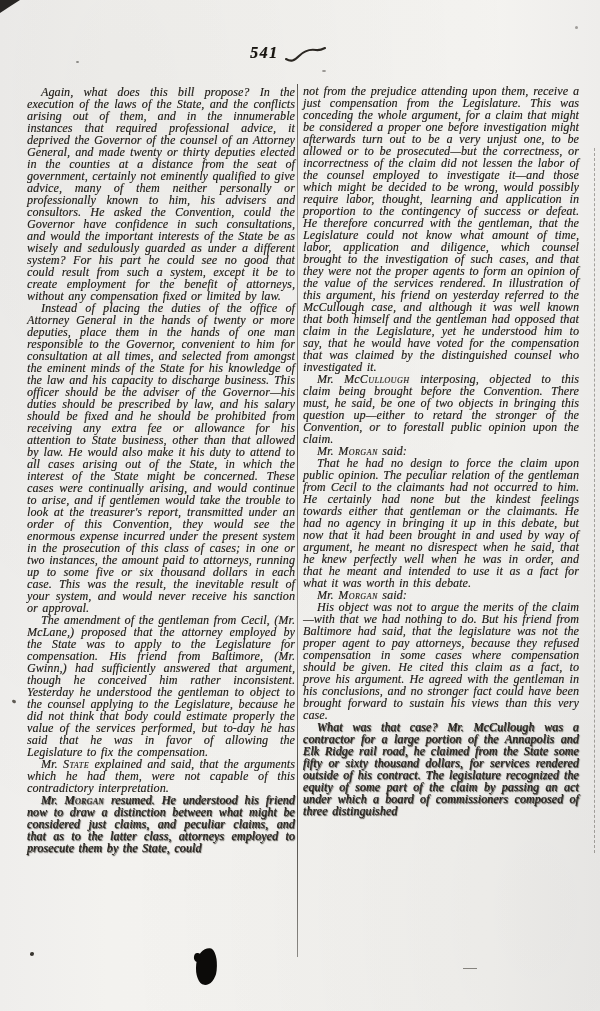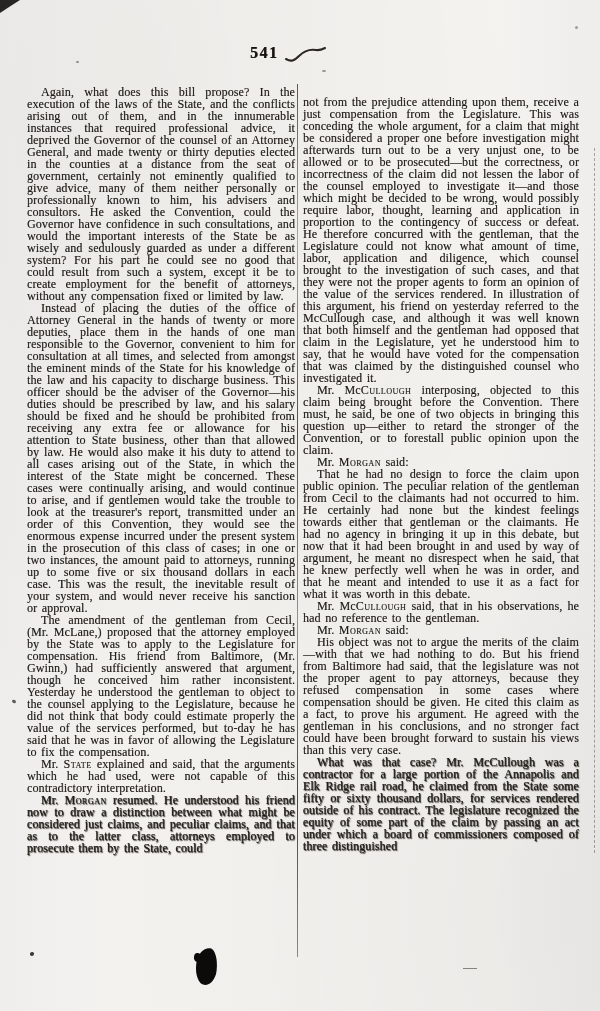--- a/index.html
+++ b/index.html
@@ -8,20 +8,21 @@
     width: 600px;
     height: 1011px;
     margin: 0 auto;
     background:
       radial-gradient(ellipse at 20% 10%, rgba(0,0,0,0.03), rgba(0,0,0,0) 60%),
       radial-gradient(ellipse at 90% 90%, rgba(0,0,0,0.04), rgba(0,0,0,0) 55%),
       linear-gradient(90deg, #efeeec 0%, #f3f2ef 18%, #f4f3f0 82%, #eeedeb 100%);
     overflow: hidden;
     font-family: "Liberation Serif", "DejaVu Serif", serif;
     color: #201e1c;
+    font-style: italic;
   }
 
   
   .page-number {
     position: absolute;
     top: 44px;
     left: 250px;
     font-size: 16px;
     font-weight: bold;
     letter-spacing: 1.5px;
@@ -42,21 +43,21 @@
     top: 86px;
     text-align: justify;
     font-size: 12px;
     line-height: 12px;
     word-spacing: 1.4px;
     letter-spacing: 0.1px;
     color: #221f1b;
     text-shadow: 0.3px 0.3px 0.45px rgba(25,20,12,0.45);
   }
   #col-left  { left: 27px;  width: 268px; }
-  #col-right { left: 303px; width: 276px; top: 96px; }
+  #col-right { left: 303px; width: 276px; top: 85px; }
 
   .para { margin: 0; }
   .para.indent { text-indent: 14px; }
   .para .sc { font-variant: small-caps; letter-spacing: 0.5px; }
   .para.smudge { text-shadow: 0.7px 0.8px 1.1px rgba(20,15,8,0.9), -0.3px 0.2px 0.5px rgba(20,15,8,0.5); }
 
   
   .divider {
     position: absolute;
     left: 297px;
@@ -121,29 +122,28 @@
     <path d="M2,13 C7,16 10,15 15,10 C21,4 26,3 32,4 C36,4.5 39,3 41,2" fill="none" stroke="#2b2722" stroke-width="2.1" stroke-linecap="round"></path>
   </svg>
 
   <div class="divider"></div>
   <div class="edge-dots"></div>
 
   <div id="col-left" class="col">
       <p class="para indent"><span>Again, what does this bill propose?  In the execution of the laws of the State, and the conflicts arising out of them, and in the innumerable instances that required professional advice, it deprived the Governor of the counsel of an Attorney General, and made twenty or thirty deputies elected in the counties at a distance from the seat of government, certainly not eminently qualified to give advice, many of them neither personally or professionally known to him, his advisers and consultors.  He asked the Convention, could the Governor have confidence in such consultations, and would the important interests of the State be as wisely and sedulously guarded as under a different system?  For his part he could see no good that could result from such a system, except it be to create employment for the benefit of attorneys, without any compensation fixed or limited by law.</span></p>
       <p class="para indent"><span>Instead of placing the duties of the office of Attorney General in the hands of twenty or more deputies, place them in the hands of one man responsible to the Governor, convenient to him for consultation at all times, and selected from amongst the eminent minds of the State for his knowledge of the law and his capacity to discharge business.  This officer should be the adviser of the Governor—his duties should be prescribed by law, and his salary should be fixed and he should be prohibited from receiving any extra fee or allowance for his attention to State business, other than that allowed by law.  He would also make it his duty to attend to all cases arising out of the State, in which the interest of the State might be concerned.  These cases were continually arising, and would continue to arise, and if gentlemen would take the trouble to look at the treasurer's report, transmitted under an order of this Convention, they would see the enormous expense incurred under the present system in the prosecution of this class of cases; in one or two instances, the amount paid to attorneys, running up to some five or six thousand dollars in each case.  This was the result, the inevitable result of your system, and would never receive his sanction or approval.</span></p>
       <p class="para indent"><span>The amendment of the gentleman from Cecil, (Mr. McLane,) proposed that the attorney employed by the State was to apply to the Legislature for compensation.  His friend from Baltimore, (Mr. Gwinn,) had sufficiently answered that argument, though he conceived him rather inconsistent.  Yesterday he understood the gentleman to object to the counsel applying to the Legislature, because he did not think that body could estimate properly the value of the services performed, but to-day he has said that he was in favor of allowing the Legislature to fix the compensation.</span></p>
-      <p class="para indent"><span>Mr. </span><span class="sc">State</span><span> explained and said, that the arguments which he had used, were not capable of this contradictory interpretation.</span></p>
+      <p class="para indent"><span>Mr. </span><span class="sc">State</span><span> explained and said, that the arguments which he had them, were not capable of this contradictory interpretation.</span></p>
       <p class="para indent smudge"><span>Mr. </span><span class="sc">Morgan</span><span> resumed.  He understood his friend now to draw a distinction between what might be considered just claims, and peculiar claims, and that as to the latter class, attorneys employed to prosecute them by the State, could</span></p>
     </div>
   <div id="col-right" class="col">
       <p class="para"><span>not from the prejudice attending upon them, receive a just compensation from the Legislature. This was conceding the whole argument, for a claim that might be considered a proper one before investigation might afterwards turn out to be a very unjust one, to be allowed or to be prosecuted—but the correctness, or incorrectness of the claim did not lessen the labor of the counsel employed to investigate it—and those which might be decided to be wrong, would possibly require labor, thought, learning and application in proportion to the contingency of success or defeat.  He therefore concurred with the gentleman, that the Legislature could not know what amount of time, labor, application and diligence, which counsel brought to the investigation of such cases, and that they were not the proper agents to form an opinion of the value of the services rendered.  In illustration of this argument, his friend on yesterday referred to the McCullough case, and although it was well known that both himself and the gentleman had opposed that claim in the Legislature, yet he understood him to say, that he would have voted for the compensation that was claimed by the distinguished counsel who investigated it.</span></p>
       <p class="para indent"><span>Mr. Mc</span><span class="sc">Cullough</span><span> interposing, objected to this claim being brought before the Convention. There must, he said, be one of two objects in bringing this question up—either to retard the stronger of the Convention, or to forestall public opinion upon the claim.</span></p>
       <p class="para indent"><span>Mr. </span><span class="sc">Morgan</span><span> said:</span></p>
       <p class="para indent"><span>That he had no design to force the claim upon public opinion.  The peculiar relation of the gentleman from Cecil to the claimants had not occurred to him.  He certainly had none but the kindest feelings towards either that gentleman or the claimants.  He had no agency in bringing it up in this debate, but now that it had been brought in and used by way of argument, he meant no disrespect when he said, that he knew perfectly well when he was in order, and that he meant and intended to use it as a fact for what it was worth in this debate.</span></p>
-      <p class="para indent"><span>Mr. Mc</span><span class="sc">Cullough</span><span> said, that in his observations, he had no reference to the gentleman.</span></p>
       <p class="para indent"><span>Mr. </span><span class="sc">Morgan</span><span> said:</span></p>
       <p class="para indent"><span>His object was not to argue the merits of the claim—with that we had nothing to do.  But his friend from Baltimore had said, that the legislature was not the proper agent to pay attorneys, because they refused compensation in some cases where compensation should be given.  He cited this claim as a fact, to prove his argument. He agreed with the gentleman in his conclusions, and no stronger fact could have been brought forward to sustain his views than this very case.</span></p>
       <p class="para indent smudge"><span>What was that case?  Mr. McCullough was a contractor for a large portion of the Annapolis and Elk Ridge rail road, he claimed from the State some fifty or sixty thousand dollars, for services rendered outside of his contract.  The legislature recognized the equity of some part of the claim by passing an act under which a board of commissioners composed of three distinguished</span></p>
     </div>
 
   <div class="ink-blot"></div>
   <div class="margin-dot-a"></div>
   <div class="margin-dot-b"></div>
   <div class="bottom-dash"></div>
 

